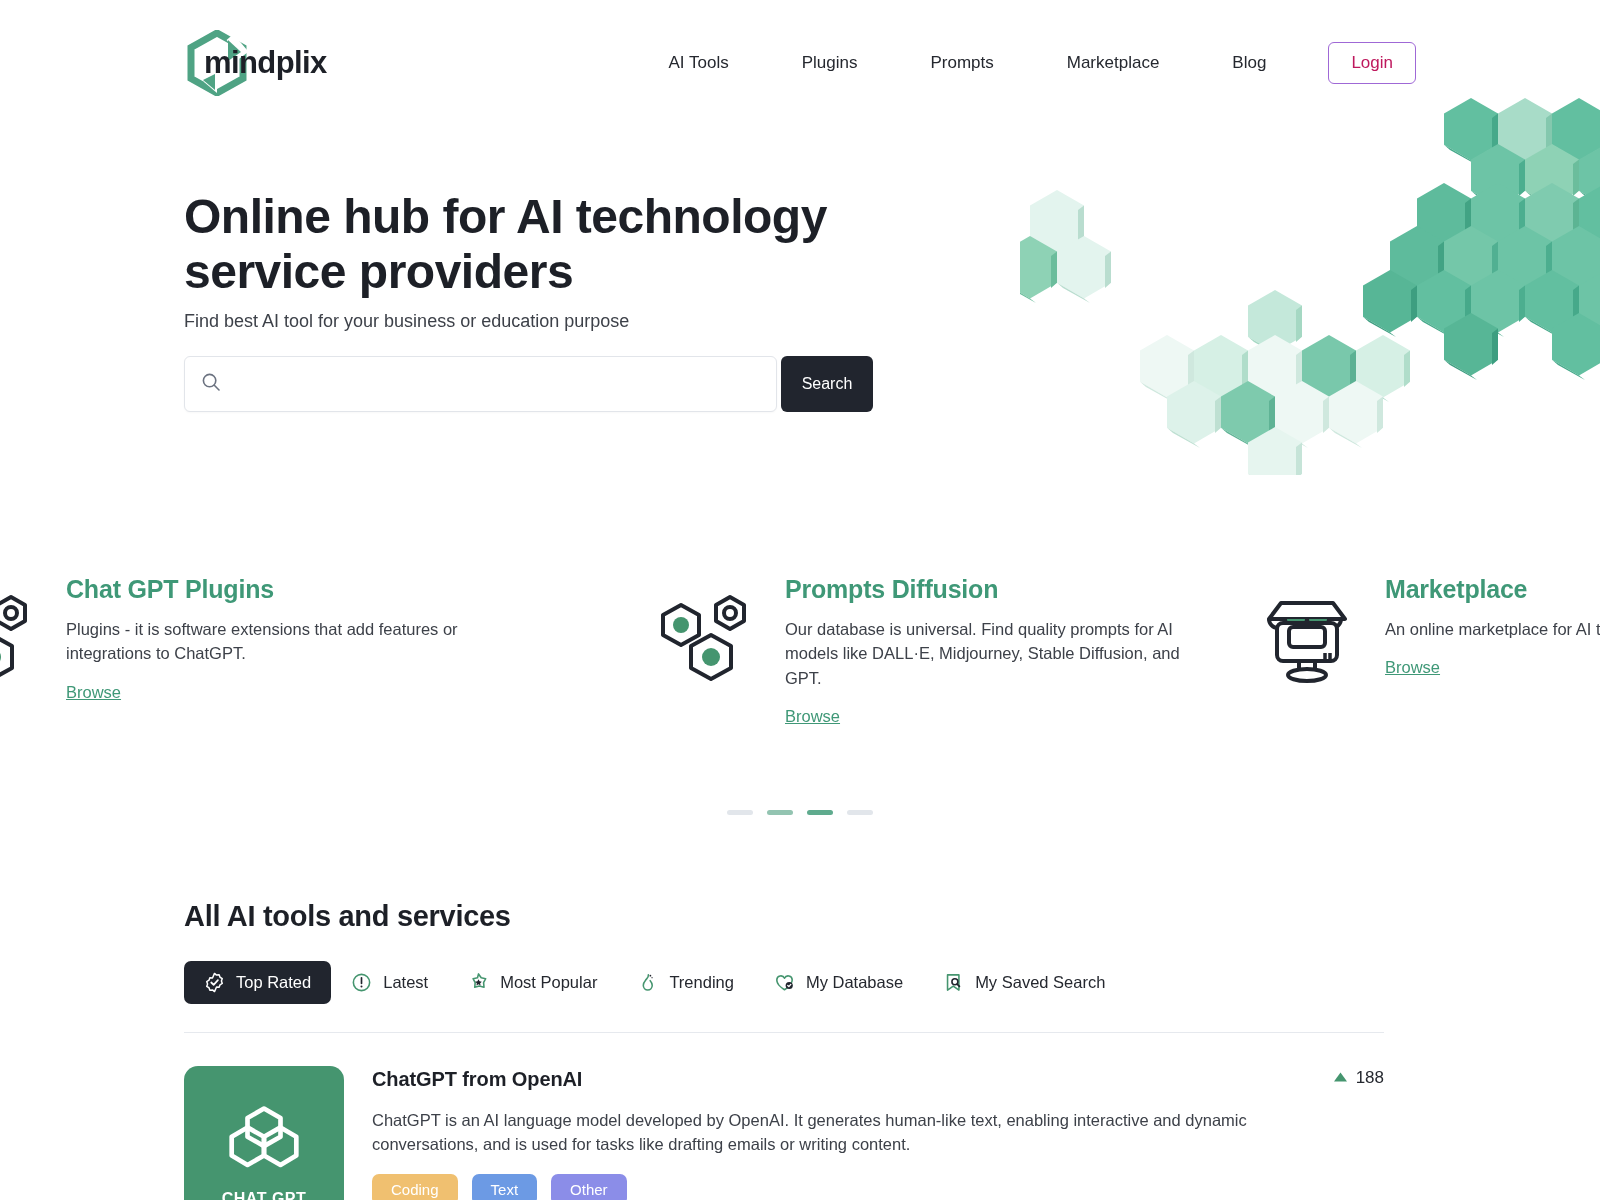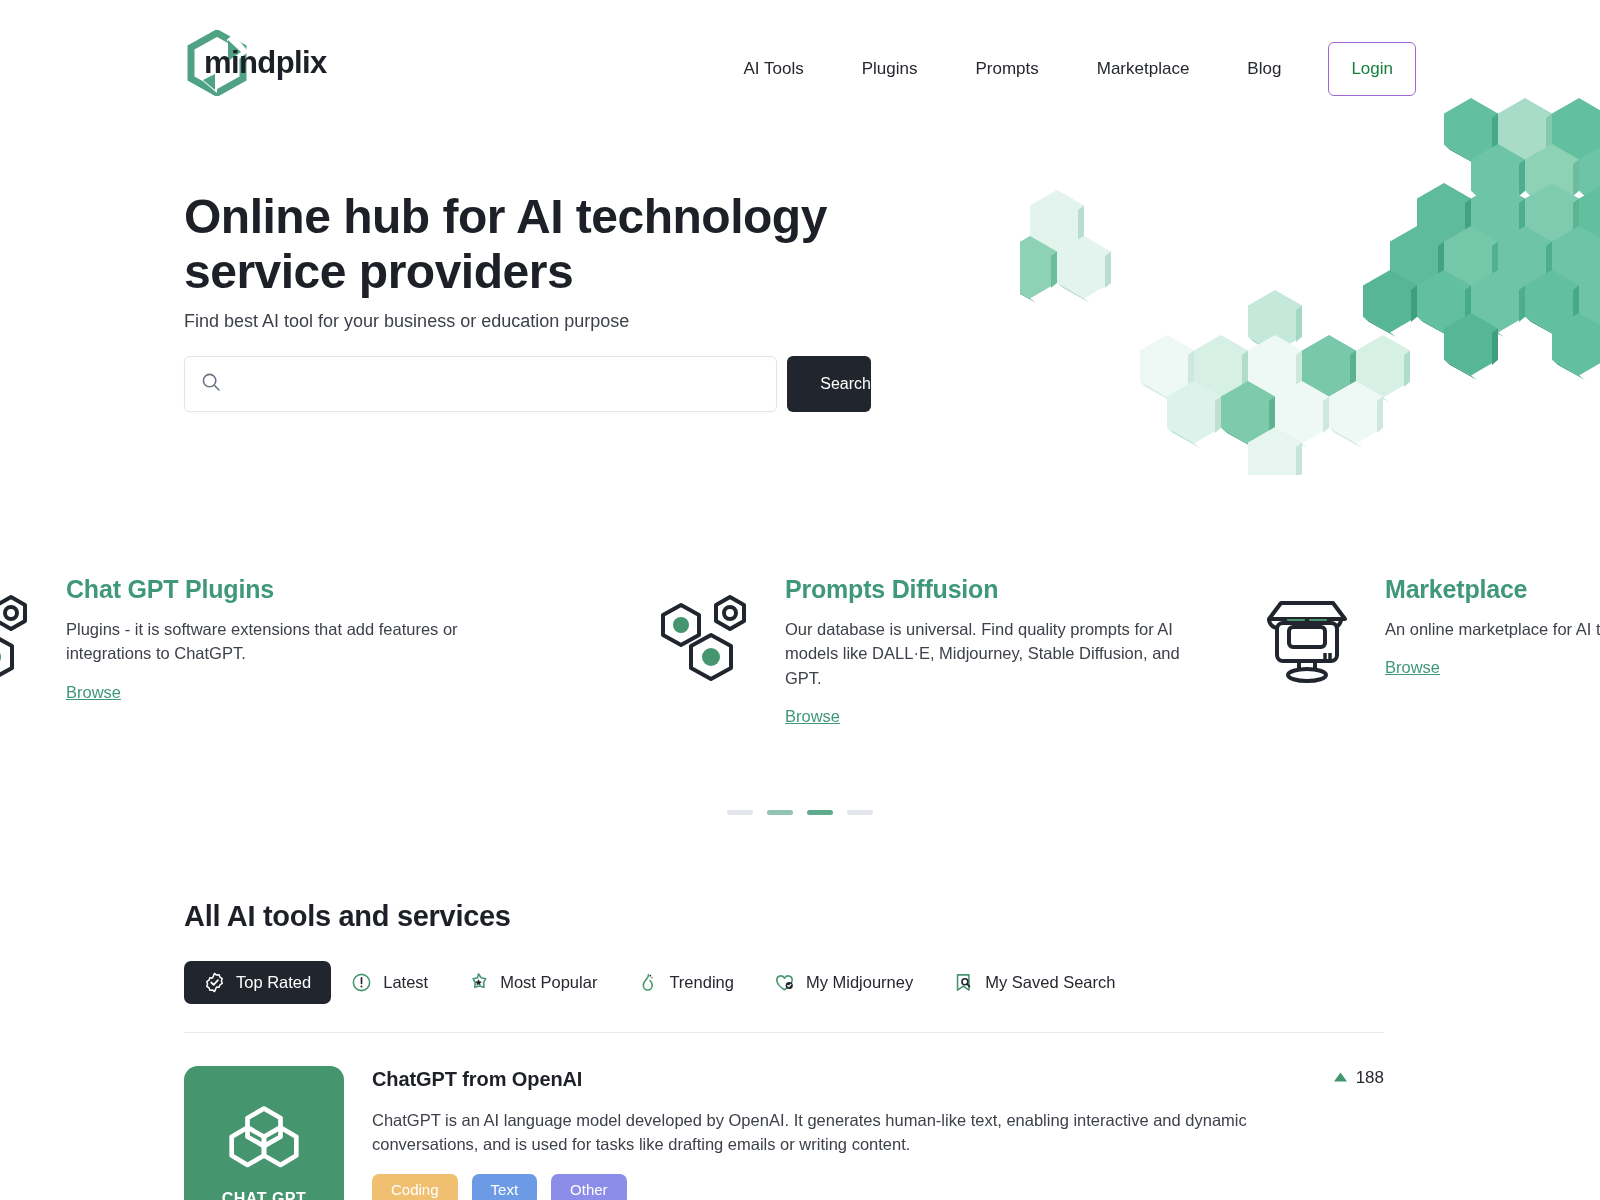--- a/index.html
+++ b/index.html
@@ -20,31 +20,31 @@
     position: absolute; left: 184px; top: 30px;
     display: flex; align-items: center; height: 66px;
   }
   .logo-hex { position: relative; width: 66px; height: 66px; flex: none; }
   .logo-text {
     font-size: 31px; font-weight: 700; letter-spacing: -0.6px;
     color: #1d2027; margin-left: -46px; position: relative; z-index: 3;
   }
   .nav {
     position: absolute; right: 184px; top: 42px;
-    display: flex; align-items: center; gap: 0;
+    display: flex; align-items: center; gap: 15px;
   }
   .nav a {
     font-size: 17px; color: #25282f; text-decoration: none;
     padding: 0 29px; line-height: 42px;
   }
   .login-btn {
     margin-left: 18px;
     border: 1.5px solid #9f68d6; border-radius: 6px;
-    color: #15803d; background: #fff;
-    font-size: 17px; padding: 16px 22px; cursor: pointer;
+    color: #be185d; background: #fff;
+    font-size: 17px; padding: 10px 22px; cursor: pointer;
     font-family: "Liberation Sans", sans-serif;
   }
 
   
   .hero-title {
     position: absolute; left: 184px; top: 190px; width: 760px;
     font-size: 48px; line-height: 1.14; font-weight: 700;
     color: #1d2027; letter-spacing: -0.5px;
   }
   .hero-sub {
@@ -59,24 +59,23 @@
     width: 593px; height: 56px; border: 1px solid #e2e5ea; border-radius: 6px;
     background: #fff; display: flex; align-items: center; padding: 0 16px;
     box-shadow: 0 1px 2px rgba(16,24,40,.03);
   }
   .search-box input {
     border: none; outline: none; flex: 1; font-size: 17px; color: #1d2027;
     margin-left: 10px; font-family: "Liberation Sans", sans-serif; background: transparent;
   }
   .search-box input::placeholder { color: #9aa1ad; }
   .search-btn {
-    margin-left: 10px; width: 84px; height: 56px; border: none; border-radius: 6px;
+    margin-left: 4px; width: 92px; height: 56px; border: none; border-radius: 6px;
     background: #21252e; color: #fff; font-size: 16px; cursor: pointer;
     font-family: "Liberation Sans", sans-serif;
-    text-align: right;
   }
 
   
   .hex-decor { position: absolute; top: 95px; right: 0; width: 580px; height: 380px; pointer-events: none; }
 
   
   .carousel { position: absolute; top: 575px; left: 0; width: 1600px; height: 185px; }
   .ccard { position: absolute; top: 0; display: flex; gap: 26px; }
   .ccard .cicon { width: 104px; height: 104px; flex: none; margin-top: 8px; }
   .ccard .ctext { width: 400px; }
@@ -490,21 +489,21 @@
     </div>
 
     <div class="tab">
       <span class="ticon">
         <svg width="21" height="21" viewBox="0 0 24 24">
           <path d="M12 20.3S3.2 14.9 3.2 9a4.6 4.6 0 0 1 8.8-1.8A4.6 4.6 0 0 1 20.8 9c0 5.9-8.8 11.3-8.8 11.3z" fill="none" stroke="#45956f" stroke-width="1.8" stroke-linejoin="round"></path>
           <circle cx="17.4" cy="15.4" r="4.1" fill="#21252e"></circle>
           <polyline points="15.7,15.4 17,16.7 19.2,14.2" fill="none" stroke="#ffffff" stroke-width="1.5" stroke-linecap="round" stroke-linejoin="round"></polyline>
         </svg>
       </span>
-      <span>My Midjourney</span>
+      <span>My Database</span>
     </div>
 
     <div class="tab">
       <span class="ticon">
         <svg width="21" height="21" viewBox="0 0 24 24">
           <path d="M5.2 3.3h13v17.4l-6.5-4.6-6.5 4.6z" fill="none" stroke="#45956f" stroke-width="1.8" stroke-linejoin="round"></path>
           <circle cx="13.6" cy="11.2" r="3.4" fill="none" stroke="#21252e" stroke-width="1.8"></circle>
           <line x1="16.1" y1="13.8" x2="18.8" y2="16.5" stroke="#21252e" stroke-width="1.9" stroke-linecap="round"></line>
         </svg>
       </span>

